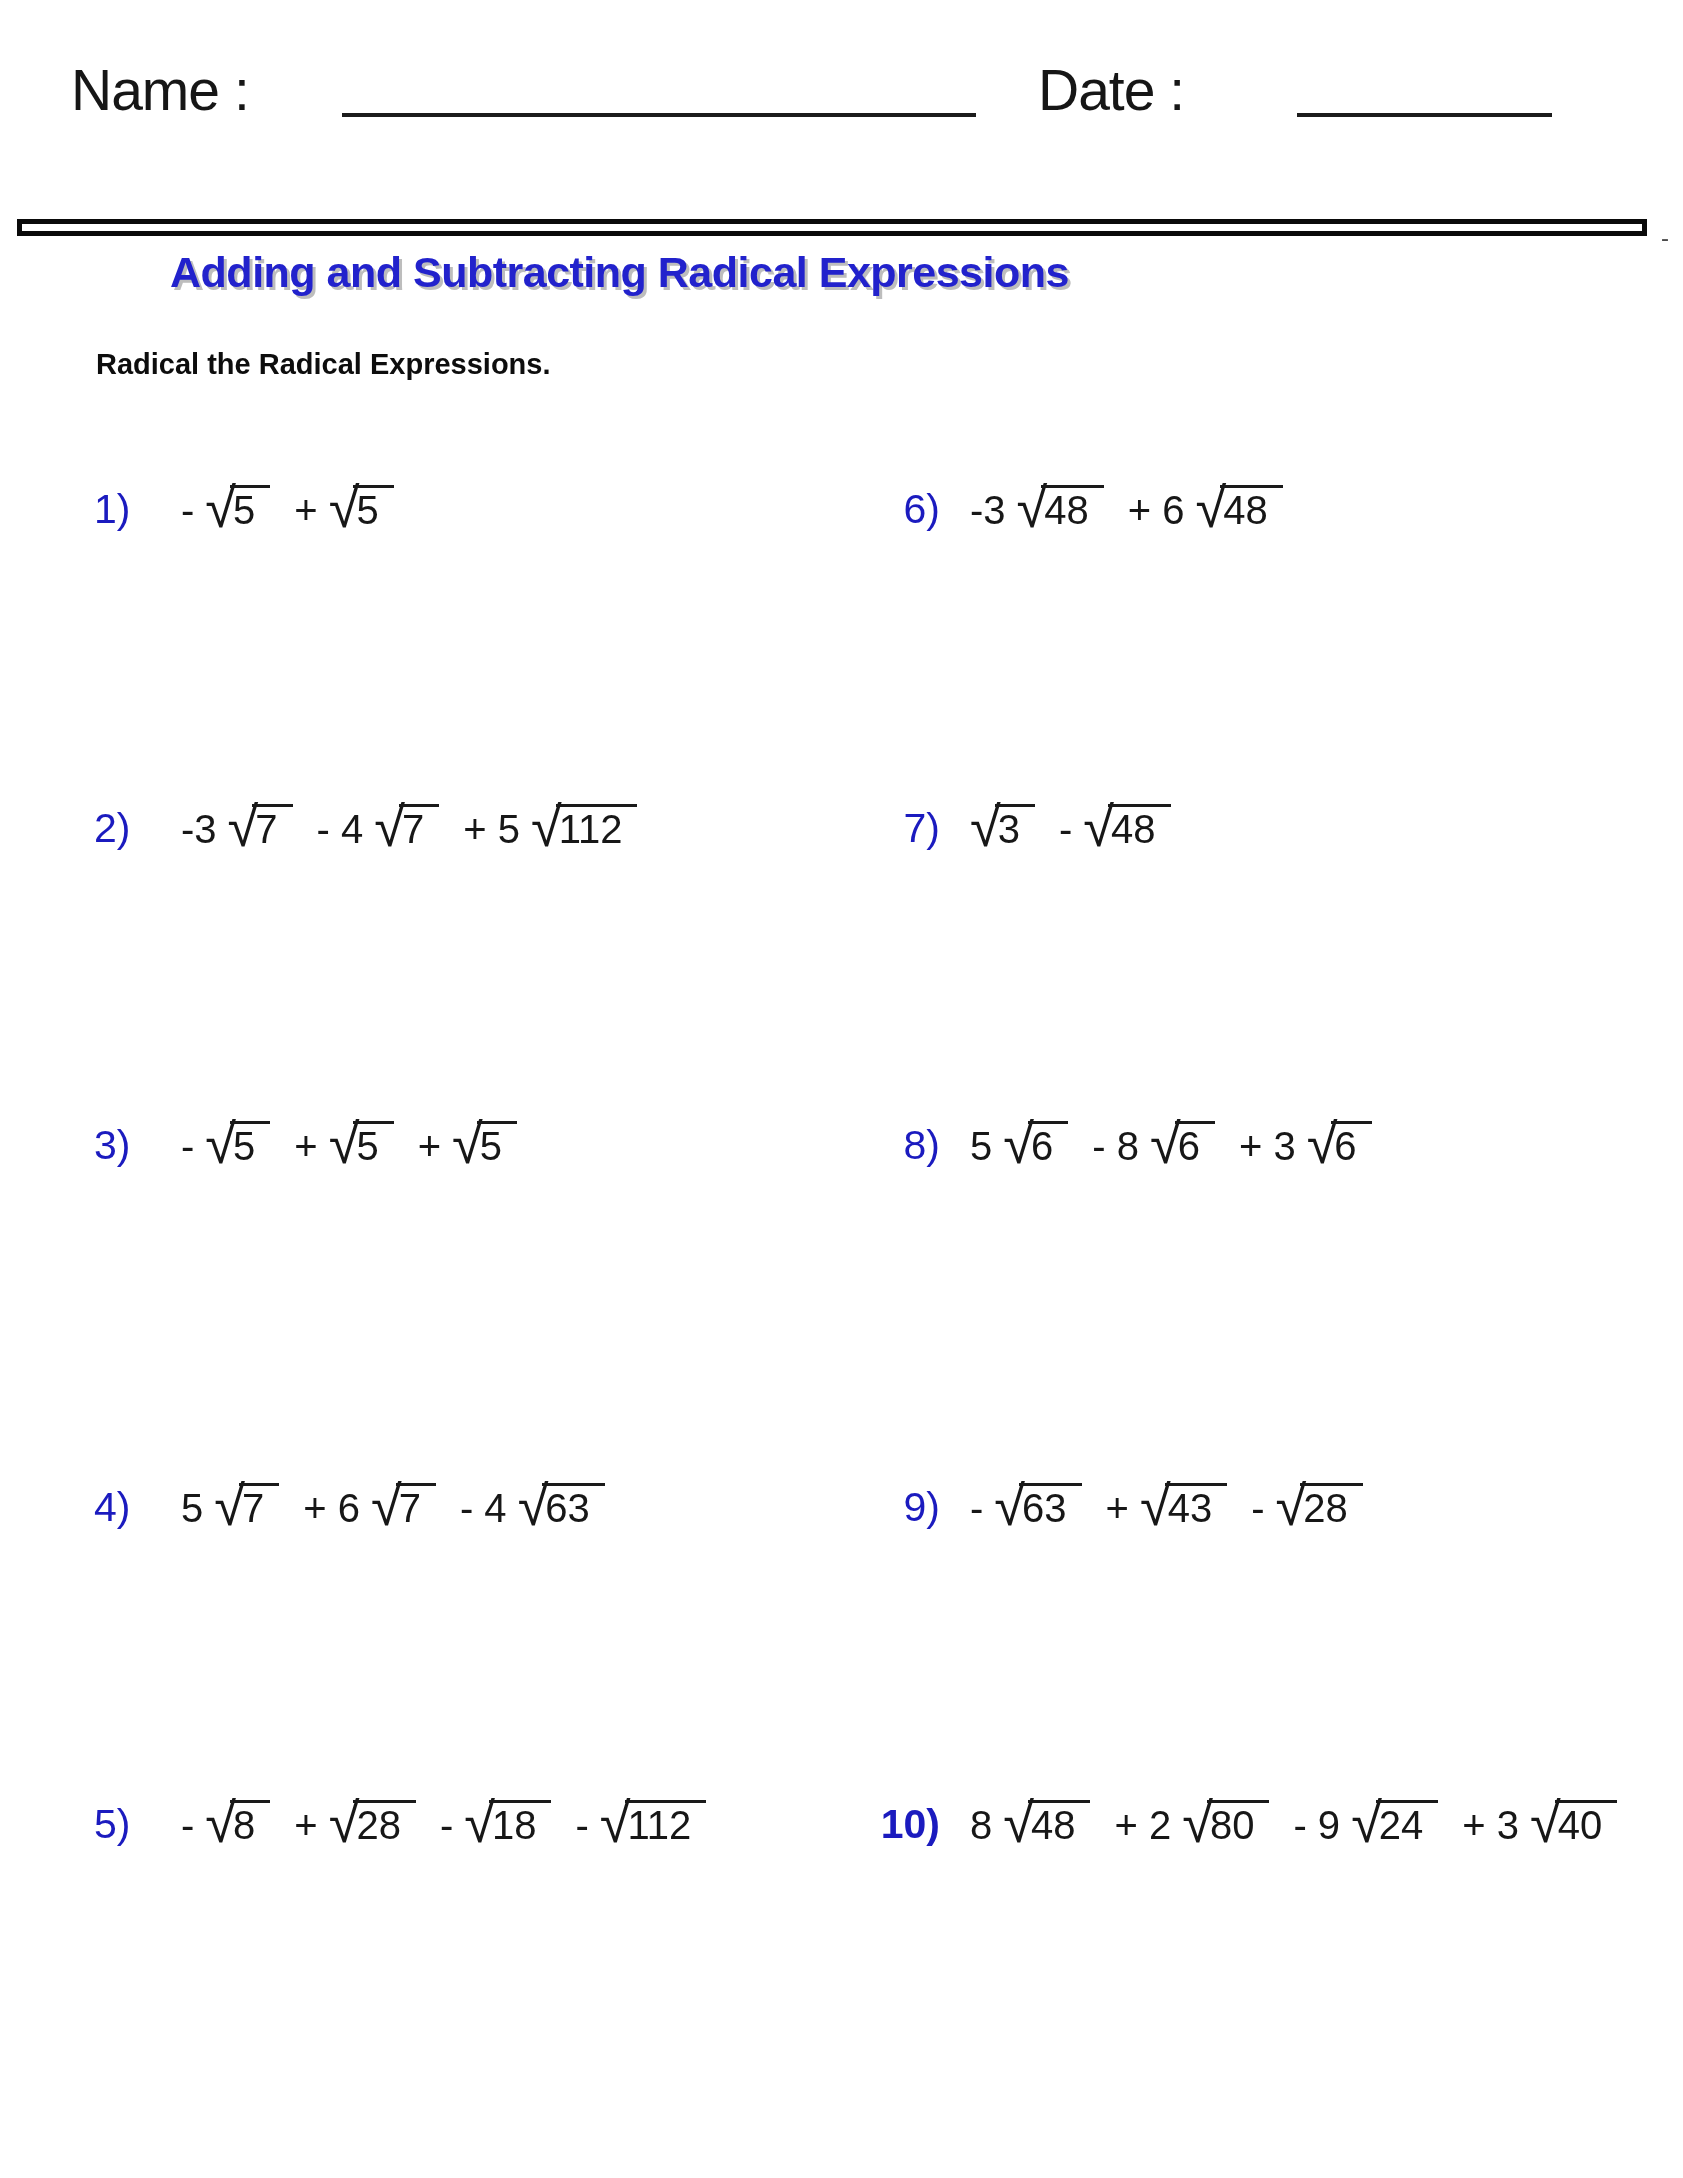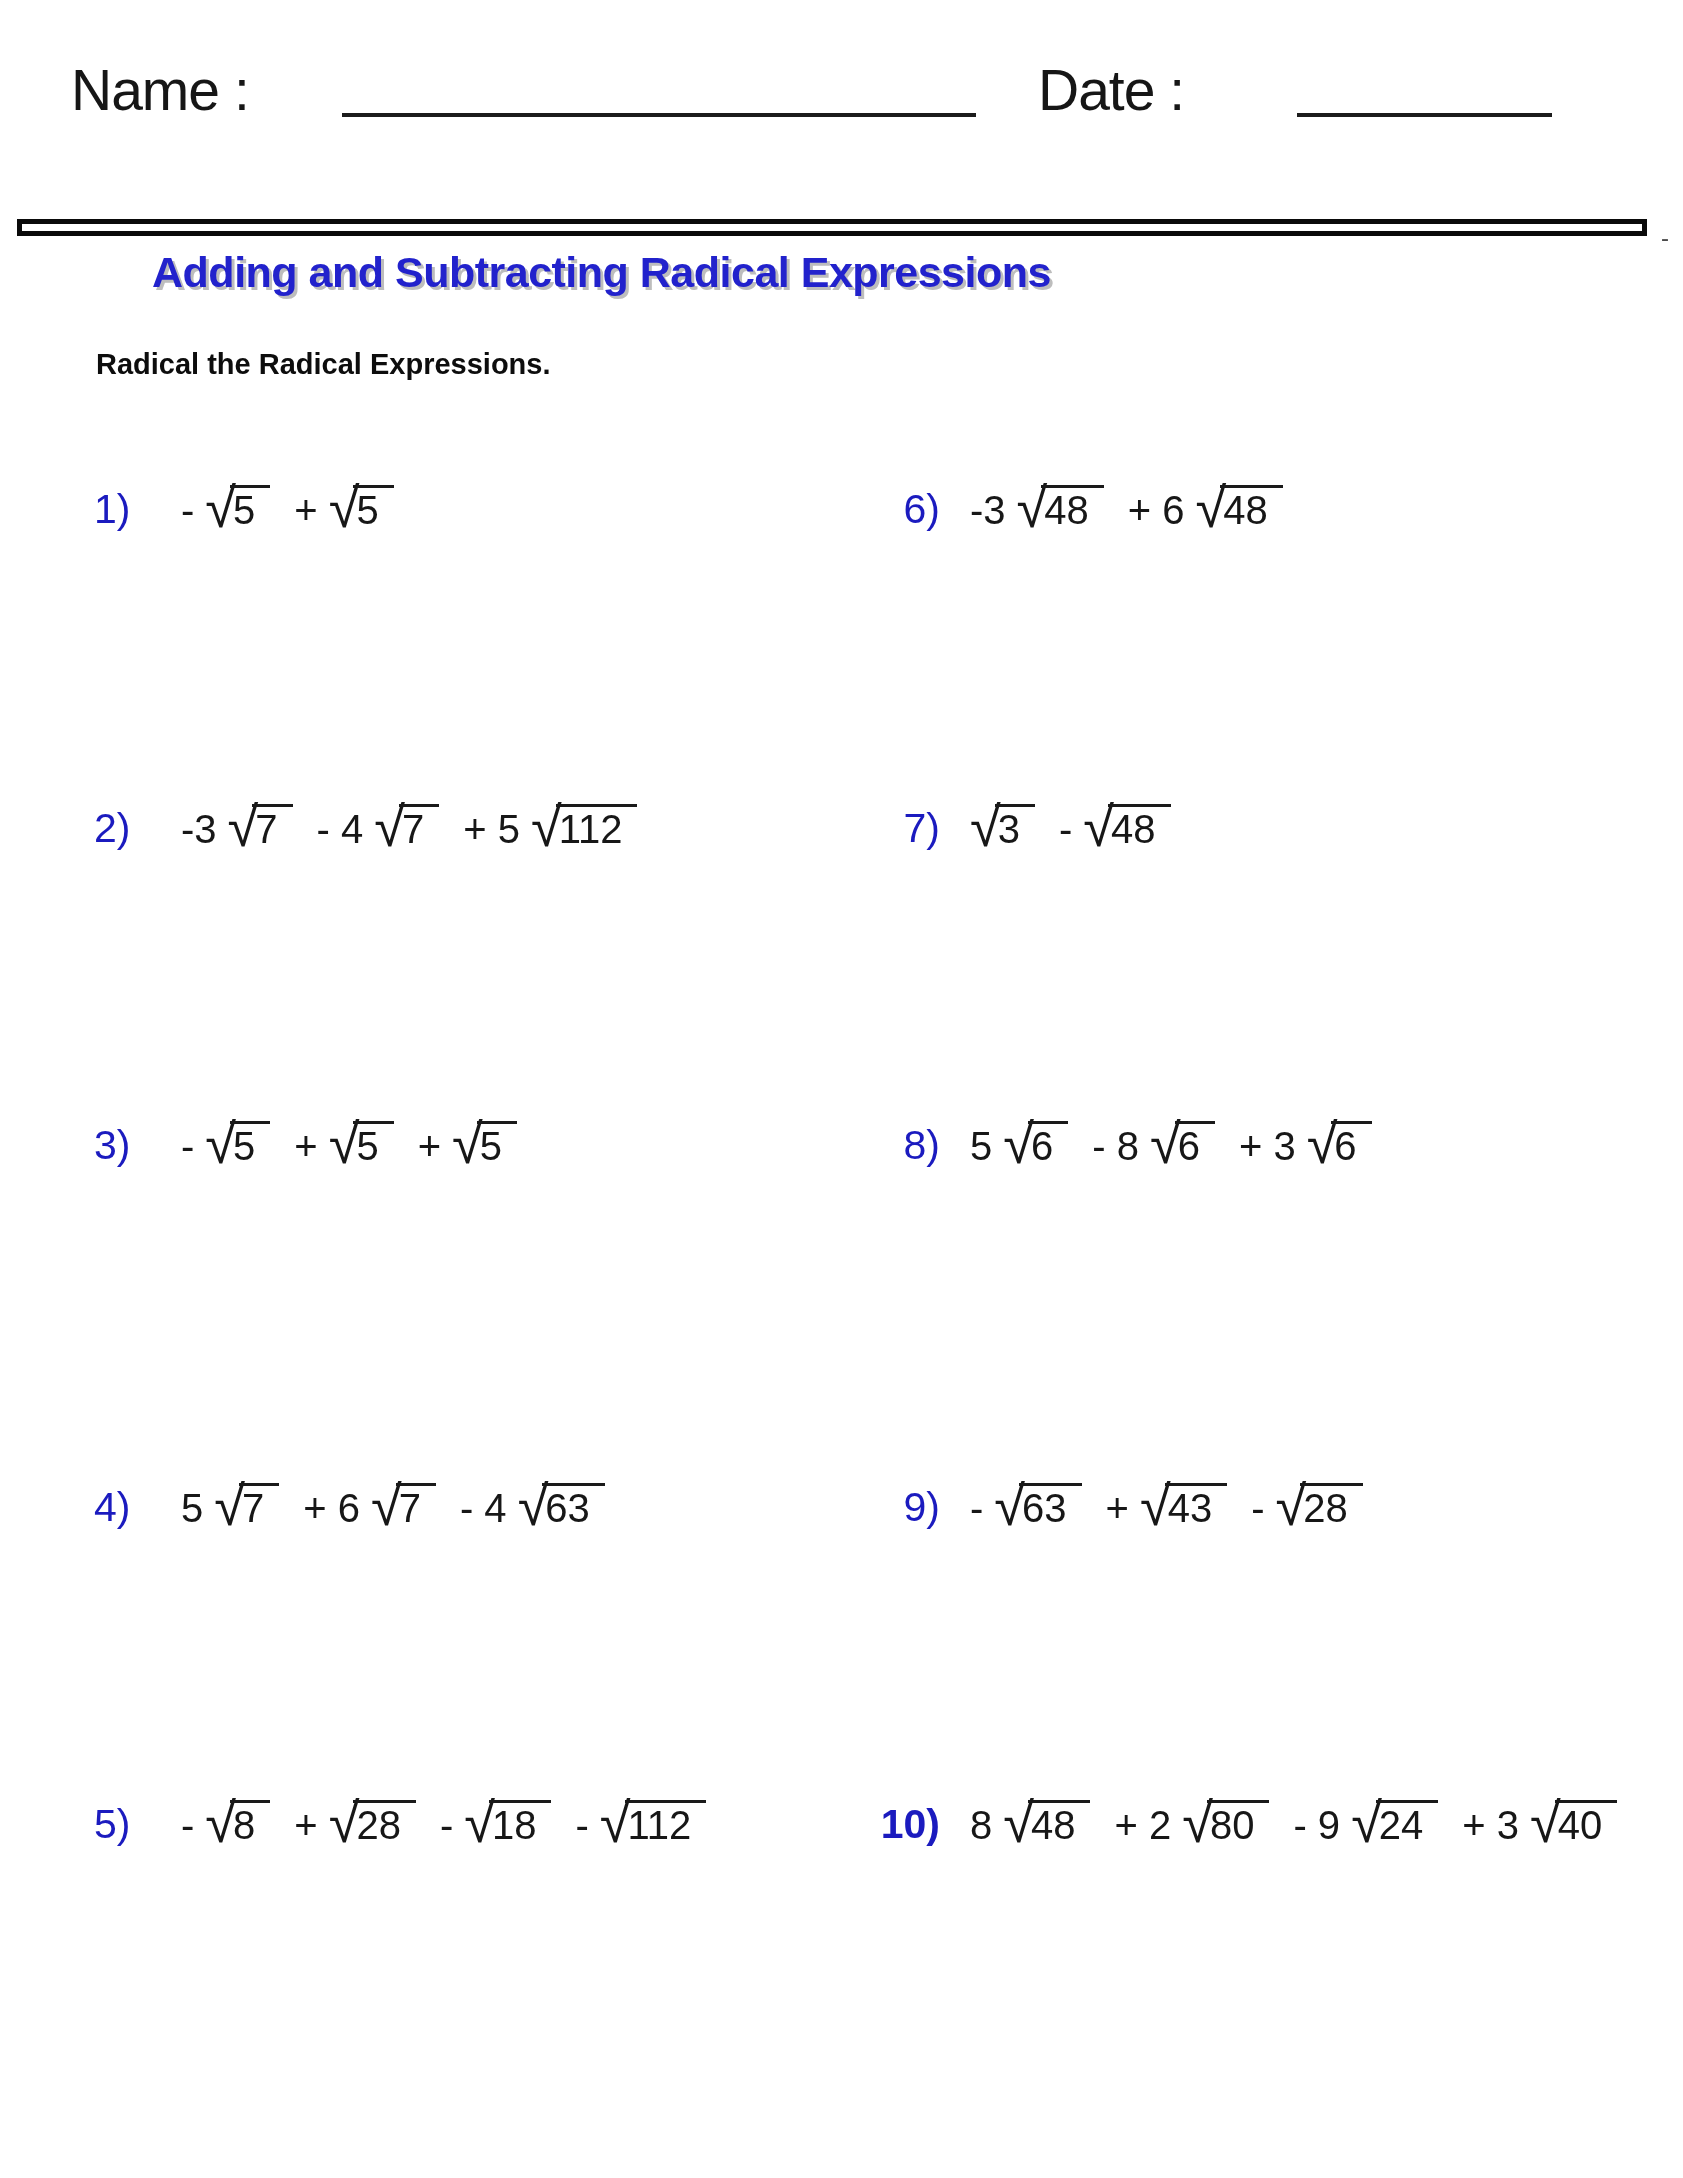--- a/index.html
+++ b/index.html
@@ -15,21 +15,21 @@
   .write-line { background:#1c1c1c; height:4px; }
 
   
   .double-rule {
     left:17px; top:219px; width:1620px; height:7px;
     background:#ffffff; border:5px solid #0a0a0a;
   }
   .rule-dash { font-size:24px; color:#4a4a4a; line-height:1; }
 
   
-  .title-wrap { left:0; top:248px; width:1203px; text-align:center; }
+  .title-wrap { left:0; top:248px; width:1203px; text-align:center;padding-left:18px; }
   .title-text {
     font-size:43px; font-weight:700; letter-spacing:-0.5px;
     text-shadow:3px 3px 0 #bdbdbd;
   }
 
   
   .instruction { left:96px; top:348px; font-size:29px; font-weight:700; color:#0d0d0d; }
 
   
   .problem-row {

